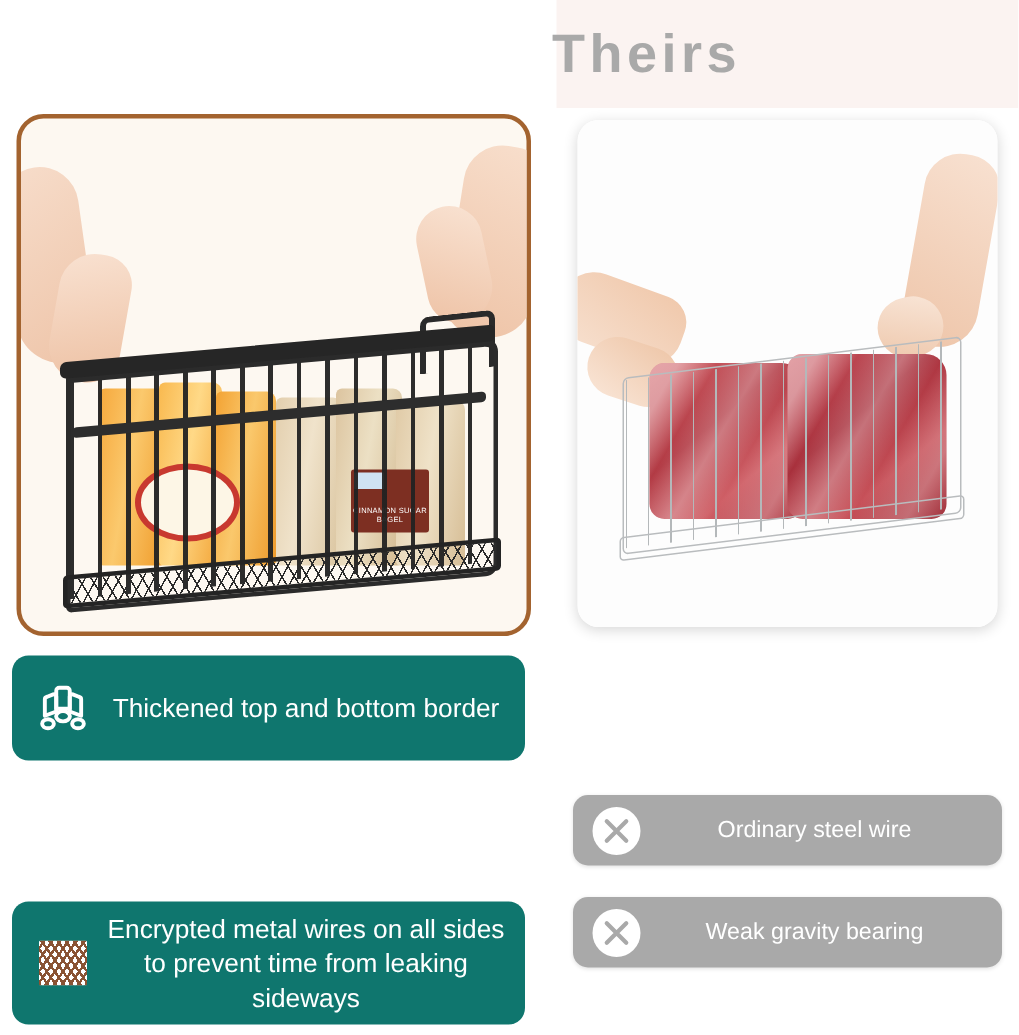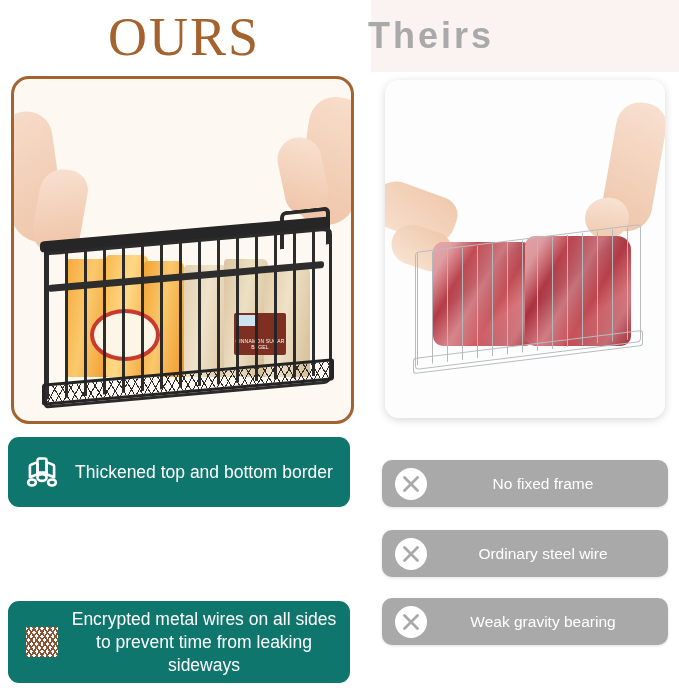--- a/index.html
+++ b/index.html
@@ -325,21 +325,20 @@
     border-radius: 1px;
   }
 </style>
 </head>
 <body>
 
 <div class="page">
 
   <div class="panel-left">
 
-    <div class="title-ours">OURS</div>
 
     <div class="photo-left">
       <div class="pl-inner">
         <div class="hand hand-l1"></div>
         <div class="hand hand-l2"></div>
         <div class="hand hand-r1"></div>
         <div class="hand hand-r2"></div>
 
         <div class="basket">
           <div class="handle"></div>
@@ -412,29 +411,20 @@
         <div class="meat meat2">
           <div class="meat-sheen"></div>
         </div>
         <div class="wb-wires"></div>
         <div class="wb-frame"></div>
         <div class="wb-base"></div>
       </div>
     </div>
   </div>
 
-  <div class="con" id="con-0">
-    <div class="con-icon">
-      <svg width="38" height="38" viewBox="0 0 38 38" aria-hidden="true">
-        <circle cx="19" cy="19" r="16" fill="#ffffff"></circle>
-        <path d="M12.5 12.5l13 13M25.5 12.5l-13 13" stroke="#a9a9a9" stroke-width="2.8" stroke-linecap="round"></path>
-      </svg>
-    </div>
-    <div class="con-text">No fixed frame</div>
-  </div>
 
   <div class="con" id="con-2">
     <div class="con-icon">
       <svg width="38" height="38" viewBox="0 0 38 38" aria-hidden="true">
         <circle cx="19" cy="19" r="16" fill="#ffffff"></circle>
         <path d="M12.5 12.5l13 13M25.5 12.5l-13 13" stroke="#a9a9a9" stroke-width="2.8" stroke-linecap="round"></path>
       </svg>
     </div>
     <div class="con-text">Weak gravity bearing</div>
   </div>

